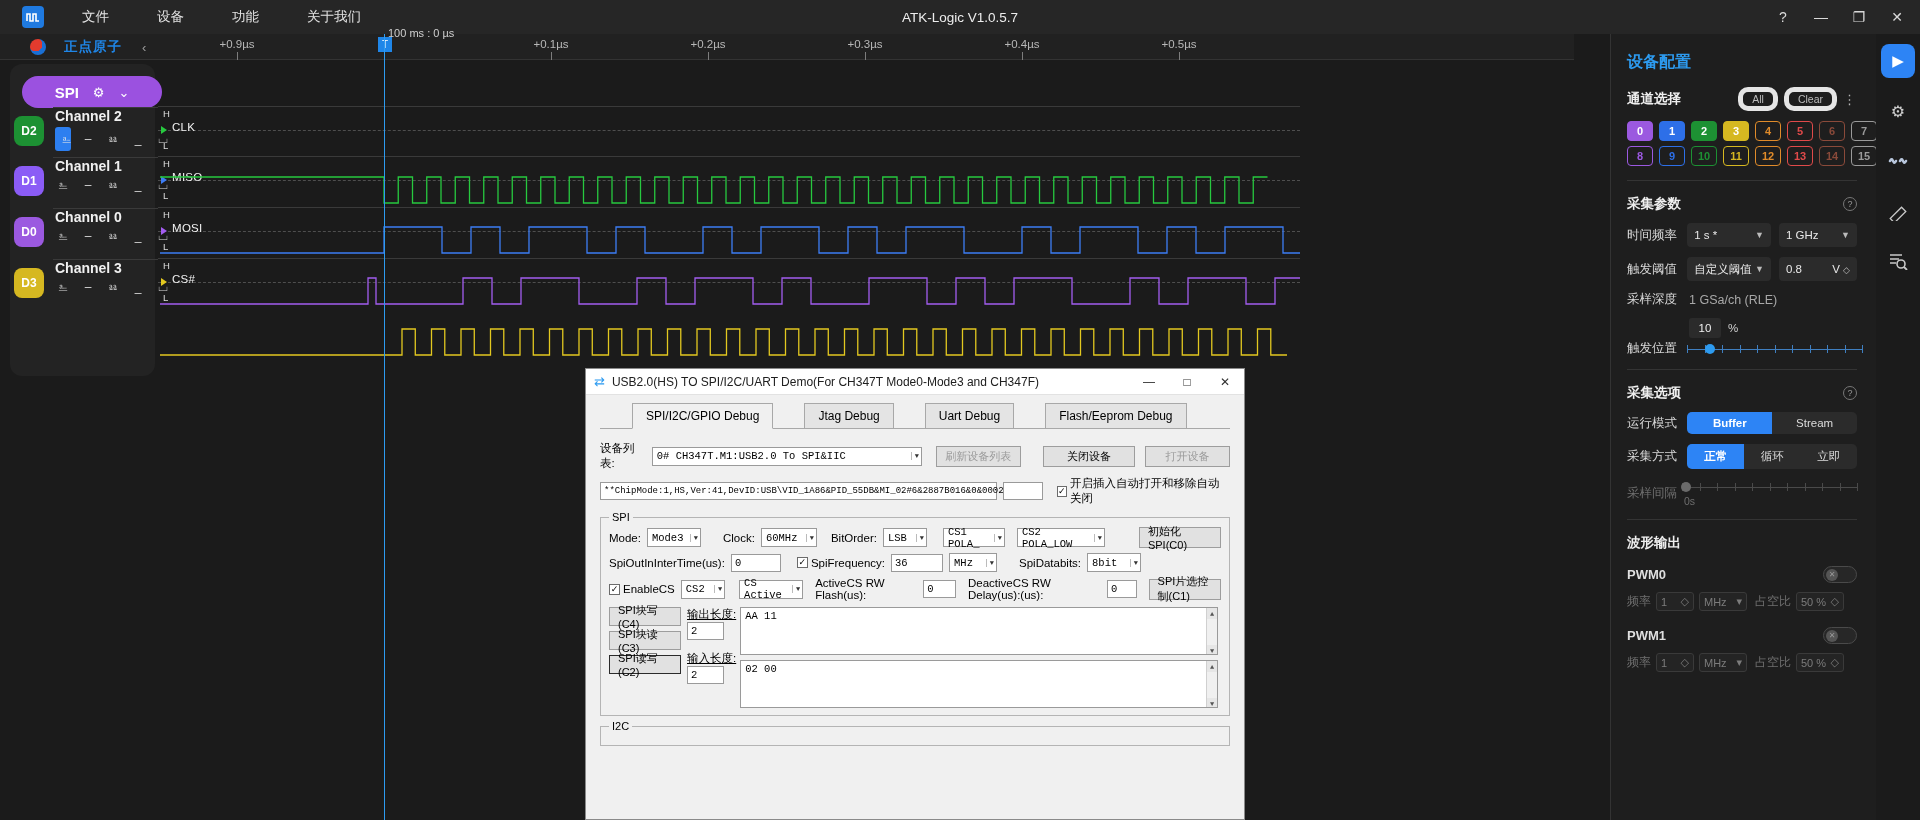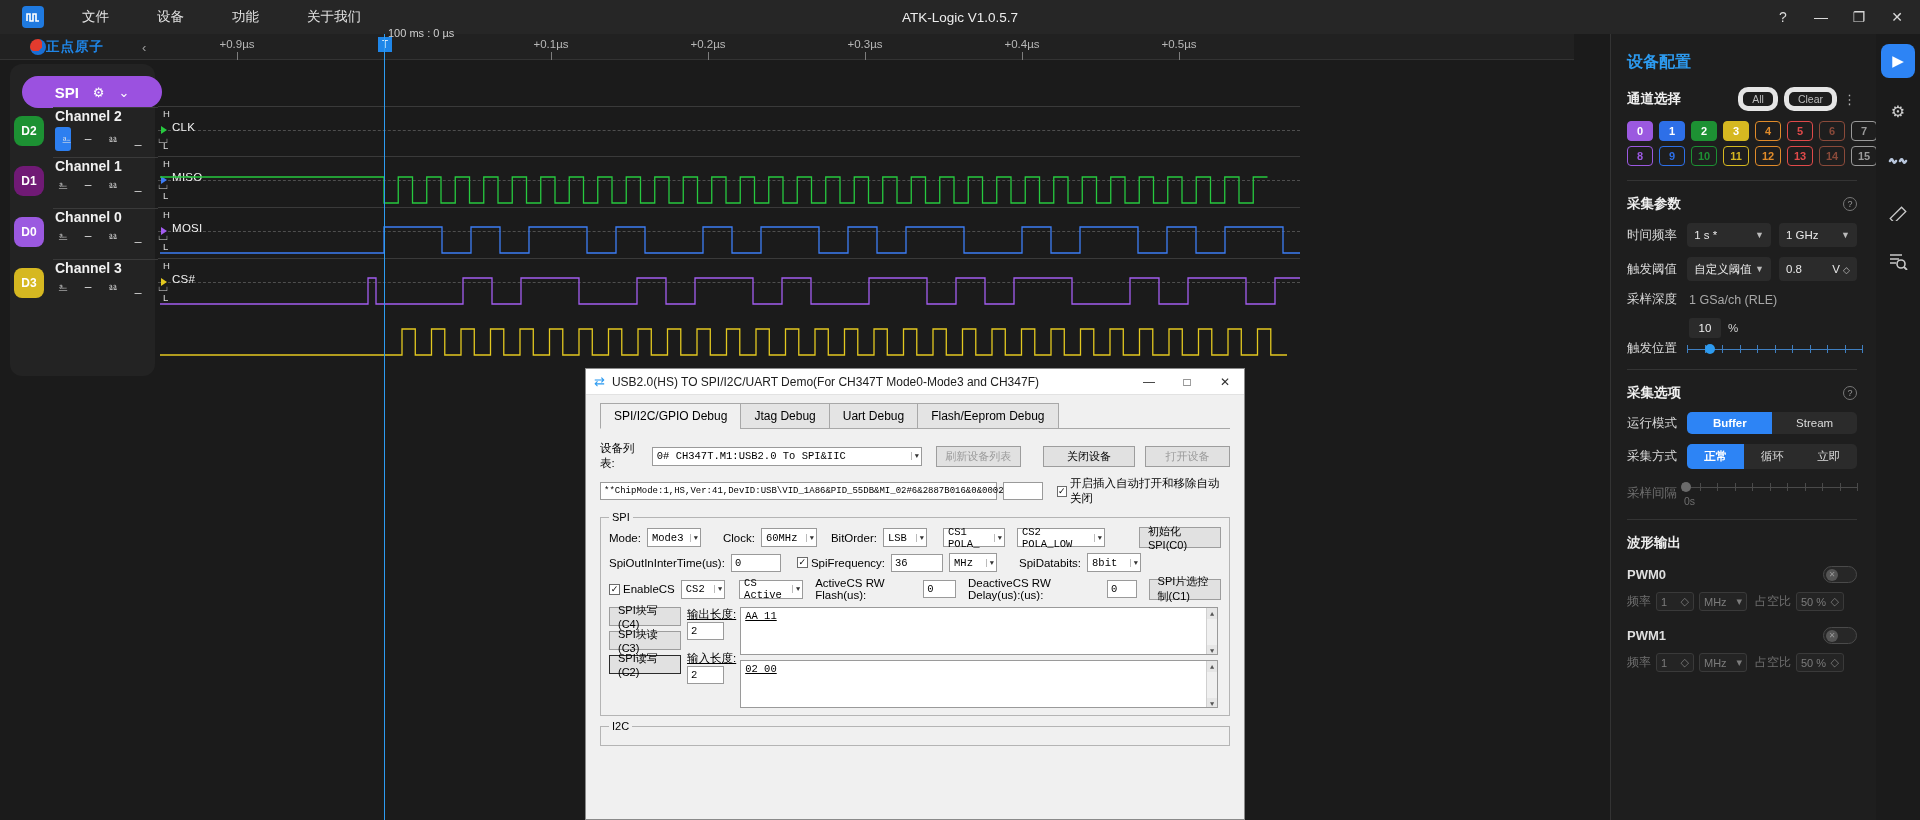--- a/index.html
+++ b/index.html
@@ -21,21 +21,21 @@
   #title-text { position:absolute; left:0; width:1920px; text-align:center;
     font-size:13.5px; color:#ededed; pointer-events:none; }
   .win-btn { width:38px; height:34px; display:flex; align-items:center; justify-content:center;
     font-size:14px; color:#d9d9d9; }
   #win-btns { position:absolute; right:4px; top:0; display:flex; }
 
   
   #ruler { position:absolute; left:0; top:34px; width:1574px; height:26px;
     background:#212121; border-bottom:1px solid #333; }
   #brand { position:absolute; left:30px; top:34px; height:26px; display:flex;
-    align-items:center; gap:0; }
+    align-items:center; gap:18px; }
   #brand-mark { width:16px; height:16px; border-radius:50%;
     background:radial-gradient(circle at 35% 35%, #e23b2e 0 45%, #1a6fd4 46% 100%); }
   #brand-text { font-size:13.5px; color:#1f86e8; font-weight:bold; letter-spacing:1px; }
   #collapse-arrow { position:absolute; left:142px; top:34px; height:26px;
     display:flex; align-items:center; font-size:13px; color:#9a9a9a; }
   .tick-label { position:absolute; top:38px; font-size:11.5px; color:#b8b8b8;
     transform:translateX(-50%); white-space:nowrap; }
   .tick-mark { position:absolute; top:52px; width:1px; height:8px; background:#7d7d7d; }
   #trig-label { position:absolute; top:27px; left:388px; font-size:11px; color:#cfcfcf; white-space:nowrap;}
   #trig-badge { position:absolute; left:378px; top:37px; width:14px; height:15px;
@@ -138,21 +138,21 @@
     font-family:"Liberation Sans", sans-serif; }
   #dlg-title { height:26px; background:#fff; display:flex; align-items:center;
     border-bottom:1px solid #e2e2e2; }
   #dlg-icon { margin:0 7px 0 8px; color:#2d9bf0; font-size:13px; }
   #dlg-title-text { font-size:12px; color:#202020; }
   #dlg-wbtns { margin-left:auto; display:flex; }
   .dlg-wb { width:38px; height:26px; display:flex; align-items:center;
     justify-content:center; font-size:12px; color:#303030; }
   #dlg-tabs { display:flex; padding:8px 14px 0 14px; gap:0; }
   .dtab { font-size:12px; padding:5px 13px; border:1px solid #a8a8a8;
-    background:#e4e4e4; margin-right:-1px; }
+    background:#e4e4e4; margin-right:-1px;margin-left:32px; }
   .dtab.active { background:#f0f0f0; border-bottom-color:#f0f0f0; font-weight:normal; }
   #dlg-body { padding:6px 14px 0 14px; font-size:11.5px; }
   .d-row { display:flex; align-items:center; gap:6px; margin-bottom:5px; }
   .d-lbl { font-size:11.5px; color:#000; }
   .d-input { background:#fff; border:1px solid #9a9a9a; height:18px;
     font-family:"Liberation Mono", monospace; font-size:10.5px; padding:0 3px;
     display:flex; align-items:center; }
   .d-combo { background:#fff; border:1px solid #9a9a9a; height:19px;
     display:flex; align-items:center; justify-content:space-between;
     font-family:"Liberation Mono", monospace; font-size:10.5px; padding:0 2px 0 4px; }
@@ -162,21 +162,21 @@
     font-size:11px; display:flex; align-items:center; justify-content:center; padding:0 8px; }
   .d-btn.disabled { color:#9a9a9a; }
   .d-btn.focused { border:1px solid #2b2b2b; }
   fieldset.grp { border:1px solid #b4b4b4; margin:4px 0 0 0; padding:4px 8px 7px 8px; }
   fieldset.grp > legend { font-size:11px; padding:0 3px; }
   .chk { display:flex; align-items:center; gap:3px; font-size:11.5px; }
   .chkbox { width:11px; height:11px; border:1px solid #6b6b6b; background:#fff;
     font-size:9px; line-height:9px; text-align:center; color:#000; }
   .d-ta { background:#fff; border:1px solid #9a9a9a;
     font-family:"Liberation Mono", monospace; font-size:10.5px; padding:2px 4px;
-    position:relative; overflow:hidden;text-decoration:underline; }
+    position:relative; overflow:hidden; }
   .sbar { position:absolute; right:0; top:0; width:11px; height:100%; background:#f0f0f0;
     border-left:1px solid #d0d0d0; }
   .sb-arrow { height:11px; font-size:7px; display:flex; align-items:center;
     justify-content:center; color:#555; background:#e6e6e6; }
   .ul { text-decoration:underline; }
 </style>
 </head>
 <body>
 
 <div id="titlebar">
@@ -236,21 +236,21 @@
         <div class="edge-icons">
           <span class="edge-ic sel">⎁</span>
           <span class="edge-ic">–</span>
           <span class="edge-ic">⎂</span>
           <span class="edge-ic">_</span>
           <span class="edge-ic">⌴</span>
         </div>
       </div>
       <div class="chan-sep" style="top: 47px;"></div>
       <div class="chan-row" style="top: 100px;">
-        <div class="chan-badge" style="background: #701a75; border-radius: 9px;">D1</div>
+        <div class="chan-badge" style="background: #8b5cf6;">D1</div>
         <div class="chan-name">Channel 1</div>
         <div class="edge-icons">
           <span class="edge-ic">⎁</span>
           <span class="edge-ic">–</span>
           <span class="edge-ic">⎂</span>
           <span class="edge-ic">_</span>
           <span class="edge-ic">⌴</span>
         </div>
       </div>
       <div class="chan-sep" style="top: 97px;"></div>

